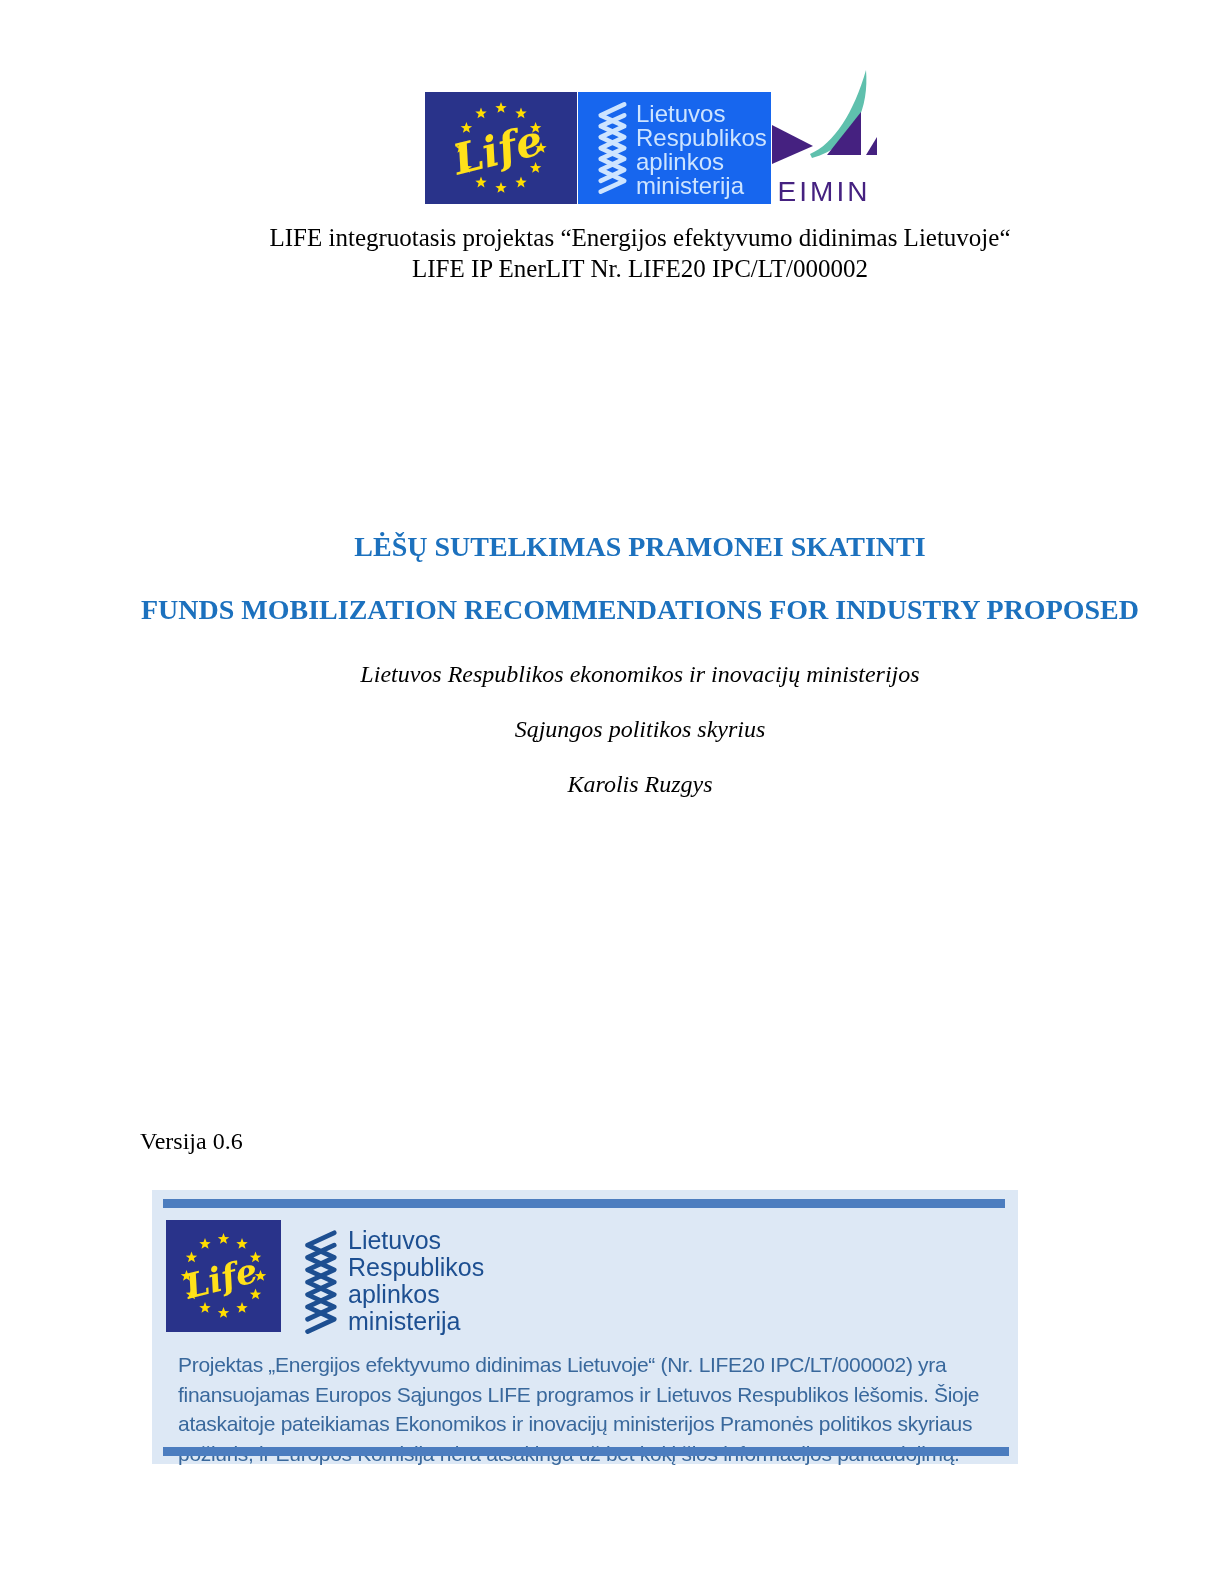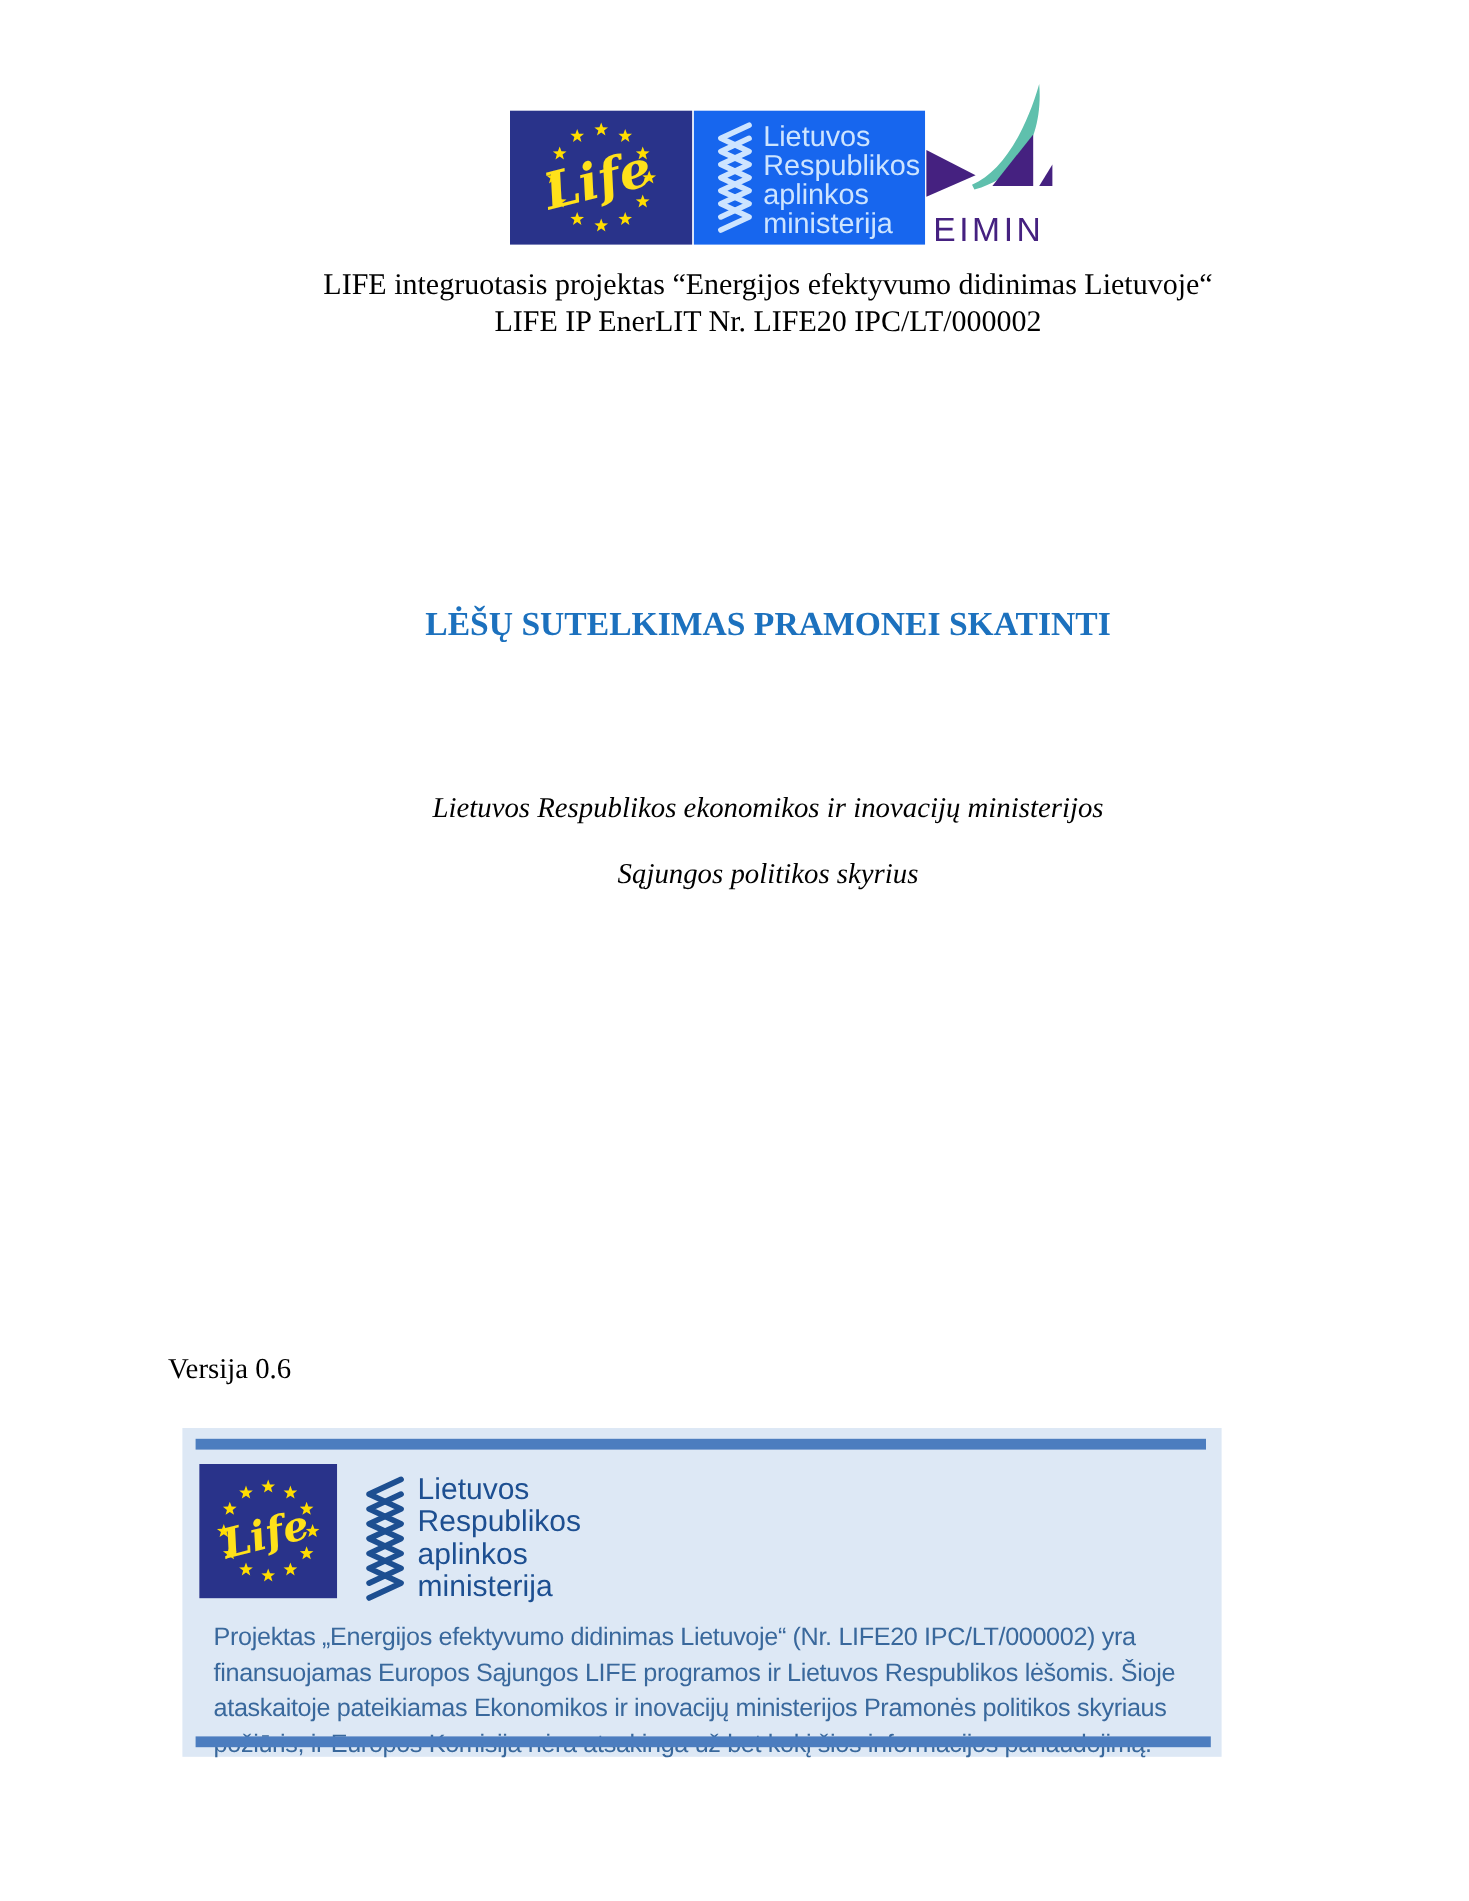--- a/index.html
+++ b/index.html
@@ -19,21 +19,21 @@
   .logo-min-top    { left:578px; top:92px;  width:193px; height:112px; }
   .logo-eimin      { left:770px; top:68px;  width:108px; height:140px; }
 
   
   .center-col { left:56px; right:0; text-align:center; }
   .hdr-line { font-size:25px; line-height:31px; }
   .hdr-block { top:212px;margin-top:10px; }
 
   
   .doc-title { font-weight:bold; color:#1C71BE; font-size:28px; white-space:nowrap; }
-  .title-lt { top:505px; }
+  .title-lt { top:531px; }
   .title-en { top:594px; }
 
   
   .byline { font-size:24px;font-style:italic; }
   .byline-org   { top:661px; }
   .byline-dept  { top:716px; }
   .byline-auth  { top:771px; }
 
   
   .imprint { top:1068px; font-size:24px; line-height:29px; }
@@ -111,23 +111,25 @@
       <text x="54" y="133" text-anchor="middle" font-family="'Liberation Sans', sans-serif" font-size="28" letter-spacing="3" fill="#452180">EIMIN</text>
     </svg>
   </div>
 
   <div class="abs center-col hdr-block">
     <div class="hdr-line">LIFE integruotasis projektas “Energijos efektyvumo didinimas Lietuvoje“</div>
     <div class="hdr-line">LIFE IP EnerLIT Nr. LIFE20 IPC/LT/000002</div>
   </div>
 
   <div class="abs center-col doc-title title-lt">LĖŠŲ SUTELKIMAS PRAMONEI SKATINTI</div>
+  <div class="abs center-col doc-title title-en">FUNDS MOBILIZATION RECOMMENDATIONS FOR INDUSTRY PROPOSED</div>
 
   <div class="abs center-col byline byline-org">Lietuvos Respublikos ekonomikos ir inovacijų ministerijos</div>
   <div class="abs center-col byline byline-dept">Sąjungos politikos skyrius</div>
+  <div class="abs center-col byline byline-auth">Karolis Ruzgys</div>
 
   <div class="abs version">Versija 0.6</div>
 
   <div class="abs disc-box">
     <div class="abs disc-bar-top"></div>
 
     <div class="abs logo-life-box">
       <svg viewBox="0 0 115 112" width="115" height="112">
         <rect width="115" height="112" fill="#29338A"></rect>
         <g fill="#FFDD00">

